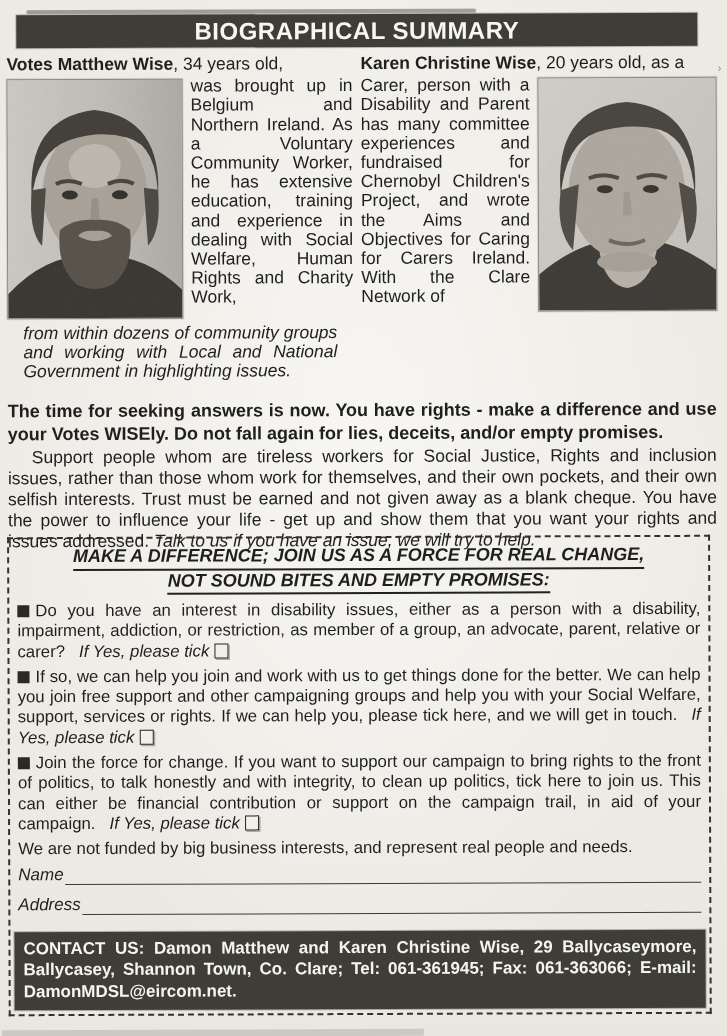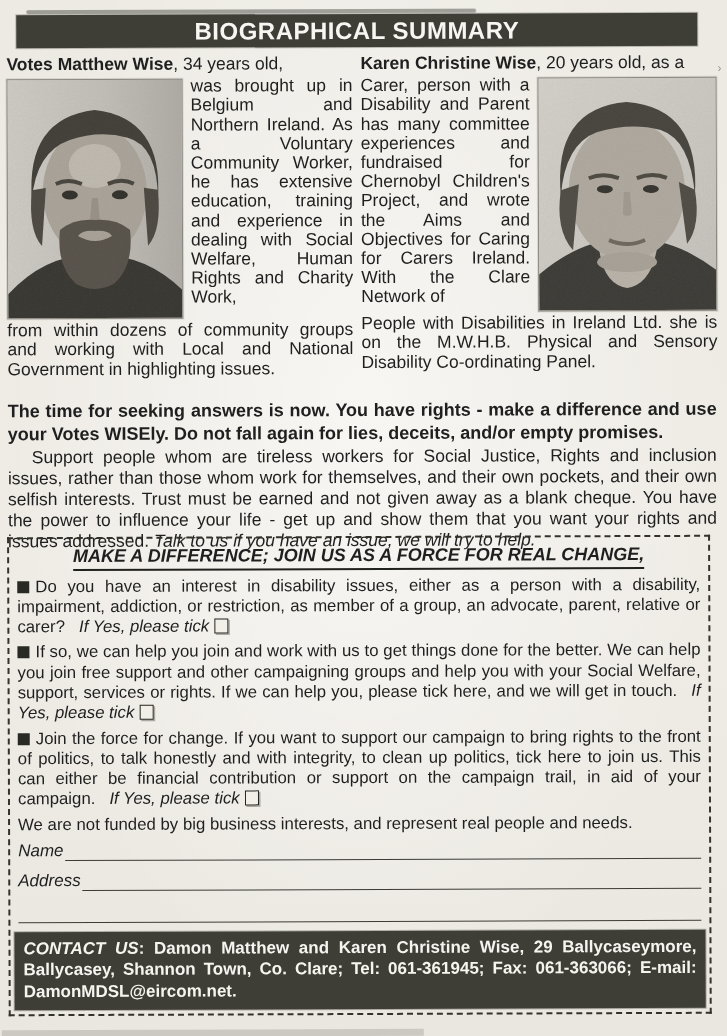--- a/index.html
+++ b/index.html
@@ -36,21 +36,21 @@
   
   .col{position:absolute;top:54px;font-size:17.5px;line-height:19.2px;text-align:justify;}
   .col-left{left:8px;width:346px;}
   .col-right{left:362px;width:356px;}
   .name-line{margin:0 0 3px 0;}
   .bio-name{font-weight:bold;}
   .photo{border:1px solid #8b8880;box-shadow:0 0 0 1px rgba(120,117,110,.2);background:#cfccc6;}
   .photo-left{float:left;width:174px;height:238px;margin:2px 8px 2px 0;}
   .photo-right{float:right;width:177px;height:232px;margin:2px 0 2px 8px;}
   .photo svg{display:block;width:100%;height:100%;}
-  .below{clear:both;margin:0;}
+  .below{clear:both;margin:16px;font-style:italic;}
   .beside{margin:0;}
 
   
   .message{position:absolute;top:399px;left:8px;width:709px;text-align:justify;}
   .msg-bold{margin:0;font-weight:bold;font-size:18px;line-height:22.5px;}
   .msg-bold .u{text-decoration-thickness:2px;text-underline-offset:2px;}
   .msg-body{margin:2px 0 0 0;font-size:17.5px;line-height:21px;text-indent:24px;}
   .msg-italic{font-style:italic;}
 
   
@@ -72,21 +72,21 @@
   .fill{flex:1;border-bottom:1.7px solid #3c3b36;height:1.05em;}
   .fill.short{flex:0 0 248px;}
   .frow .lbl2{white-space:nowrap;padding:0 2px 0 6px;}
   .blankline{border-bottom:1.7px solid #3c3b36;height:1.05em;margin:14px 0 12px 0;}
 
   
   .contact{position:absolute;left:4px;right:4px;bottom:4px;
     background:#3e3e37;color:#f5f4ef;font-weight:bold;
     font-size:17px;line-height:21.5px;padding:6px 9px 8px 9px;text-align:justify;
     box-shadow:0 0 0 1px rgba(40,40,34,.3);}
-  .contact .lead{font-style:italic;}
+  .contact .lead{}
 </style>
 </head>
 <body>
 
 <div class="page">
   <div class="sheet">
 
     <div class="smudge-top"></div>
     <div class="edge-mark">›</div>
     <div class="bottom-shade"></div>
@@ -157,31 +157,30 @@
           <path d="M98,100 Q114,94 128,100" stroke="#4a473f" stroke-width="4" fill="none"></path>
           <ellipse cx="66" cy="111" rx="8" ry="4" fill="#33312c"></ellipse>
           <ellipse cx="112" cy="111" rx="8" ry="4" fill="#33312c"></ellipse>
           <path d="M85,114 L84,136 Q88,140 93,136 L91,114 Z" fill="#a39c92"></path>
           <path d="M70,162 Q88,170 106,162" stroke="#6d675f" stroke-width="4" fill="none"></path>
           <ellipse cx="88" cy="184" rx="30" ry="10" fill="#aba49a"></ellipse>
           <rect width="177" height="232" filter="url(#grainB)" opacity="0.38"></rect>
         </svg>
       </div>
       <p class="beside">Carer, person with a Disability and Parent has many committee experiences and fundraised for Chernobyl Children's Project, and wrote the Aims and Objectives for Caring for Carers Ireland.  With the Clare Network of</p>
-      <p class="below" style="clear:right">People with Disabilities in Ireland Ltd. she is on the M.W.H.B. Physical and Sensory Disability Co-ordinating Panel.</p>
     </div>
 
     <div class="message">
       <p class="msg-bold"><span>The time for seeking answers is now.  You have rights - make a difference and use your Votes </span><span class="u">WISE</span><span>ly.  Do not fall again for lies, deceits, and/or empty promises.</span></p>
       <p class="msg-body"><span>Support people whom are tireless workers for Social Justice, Rights and inclusion issues, rather than those whom work for themselves, and their own pockets, and their own selfish interests.  Trust must be earned and not given away as a blank cheque.  You have the power to influence your life - get up and show them that you want your rights and issues addressed.  </span><span class="msg-italic">Talk to us if you have an issue, we will try to help.</span></p>
     </div>
 
     <div class="joinbox">
       <p class="jb-head"><span>MAKE A DIFFERENCE; JOIN US AS A FORCE FOR REAL CHANGE,</span><br>
-        </p>
+        <span>NOT SOUND BITES AND EMPTY PROMISES:</span></p>
 
       <p class="bullet-p"><span class="sq"></span><span>Do you have an interest in disability issues, either as a person with a disability, impairment, addiction, or restriction, as member of a group, an advocate, parent, relative or carer?</span><span class="ticklabel">If Yes, please tick</span><span class="tickbox"></span></p>
 
       <p class="bullet-p"><span class="sq"></span><span>If so, we can help you join and work with us to get things done for the better.  We can help you join free support and other campaigning groups and help you with your Social Welfare, support, services or rights.  If we can help you, please tick here, and we will get in touch.</span><span class="ticklabel">If Yes, please tick</span><span class="tickbox"></span></p>
 
       <p class="bullet-p"><span class="sq"></span><span>Join the force for change.  If you want to support our campaign to bring rights to the front of politics, to talk honestly and with integrity, to clean up politics, tick here to join us.  This can either be financial contribution or support on the campaign trail, in aid of your campaign.</span><span class="ticklabel">If Yes, please tick</span><span class="tickbox"></span></p>
 
       <p class="note">We are not funded by big business interests, and represent real people and needs.</p>
 
       <div class="frow">

